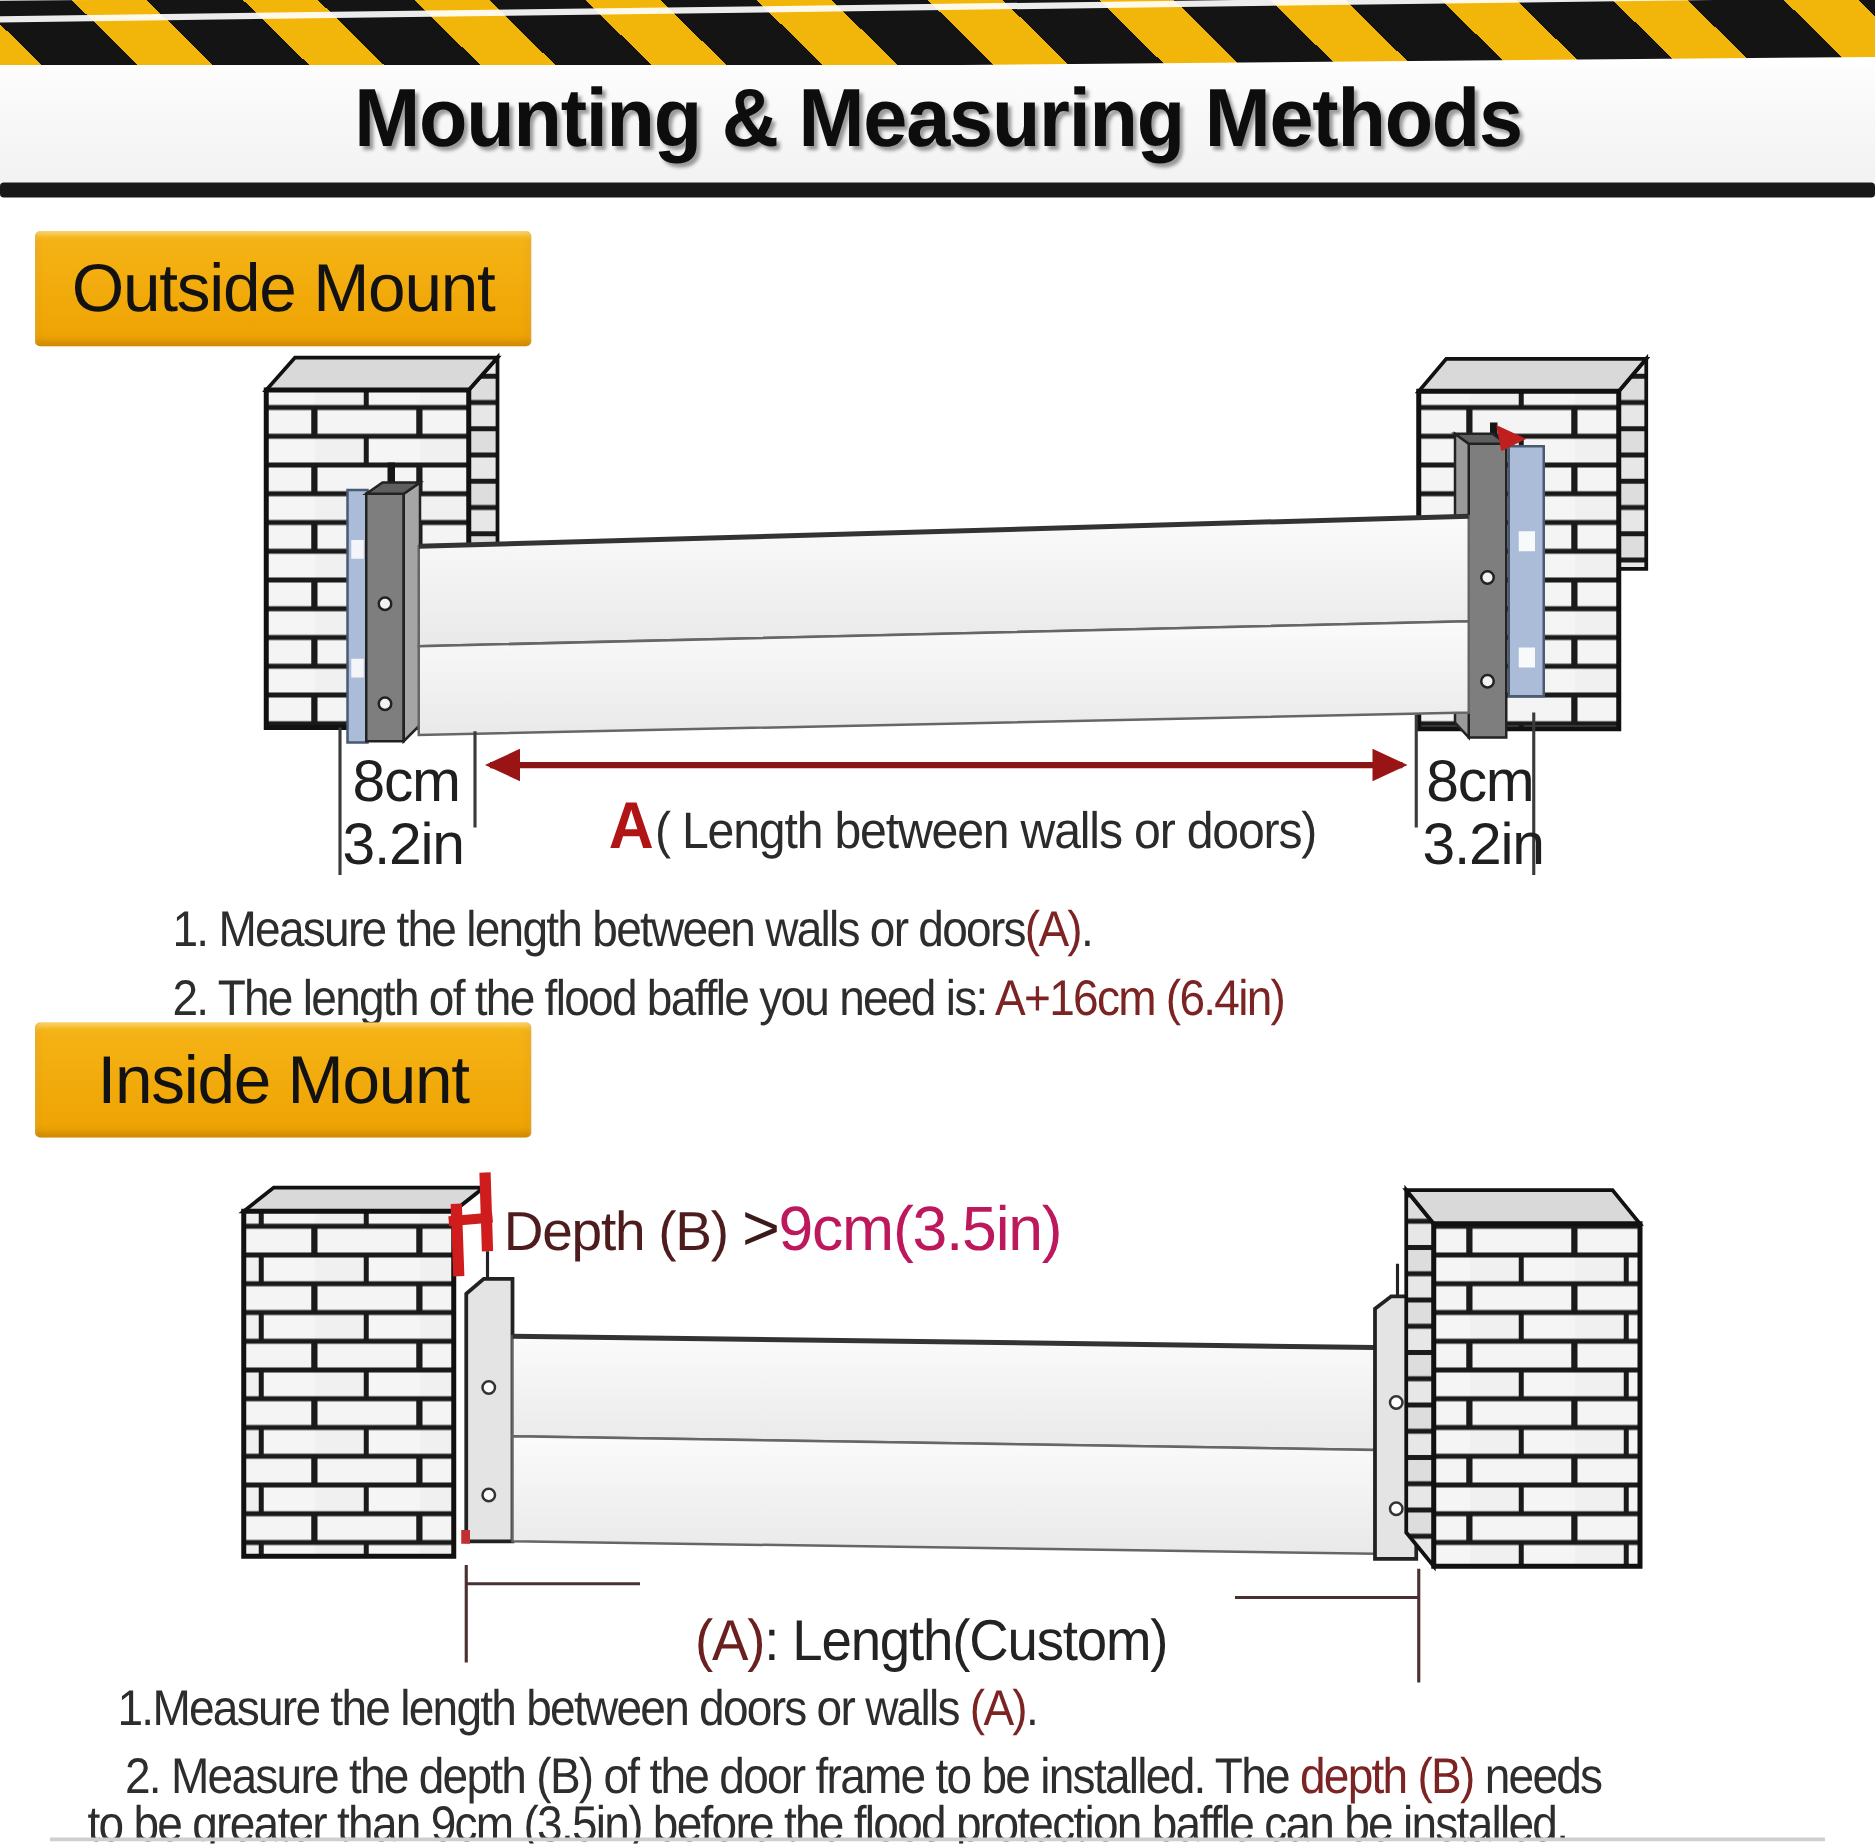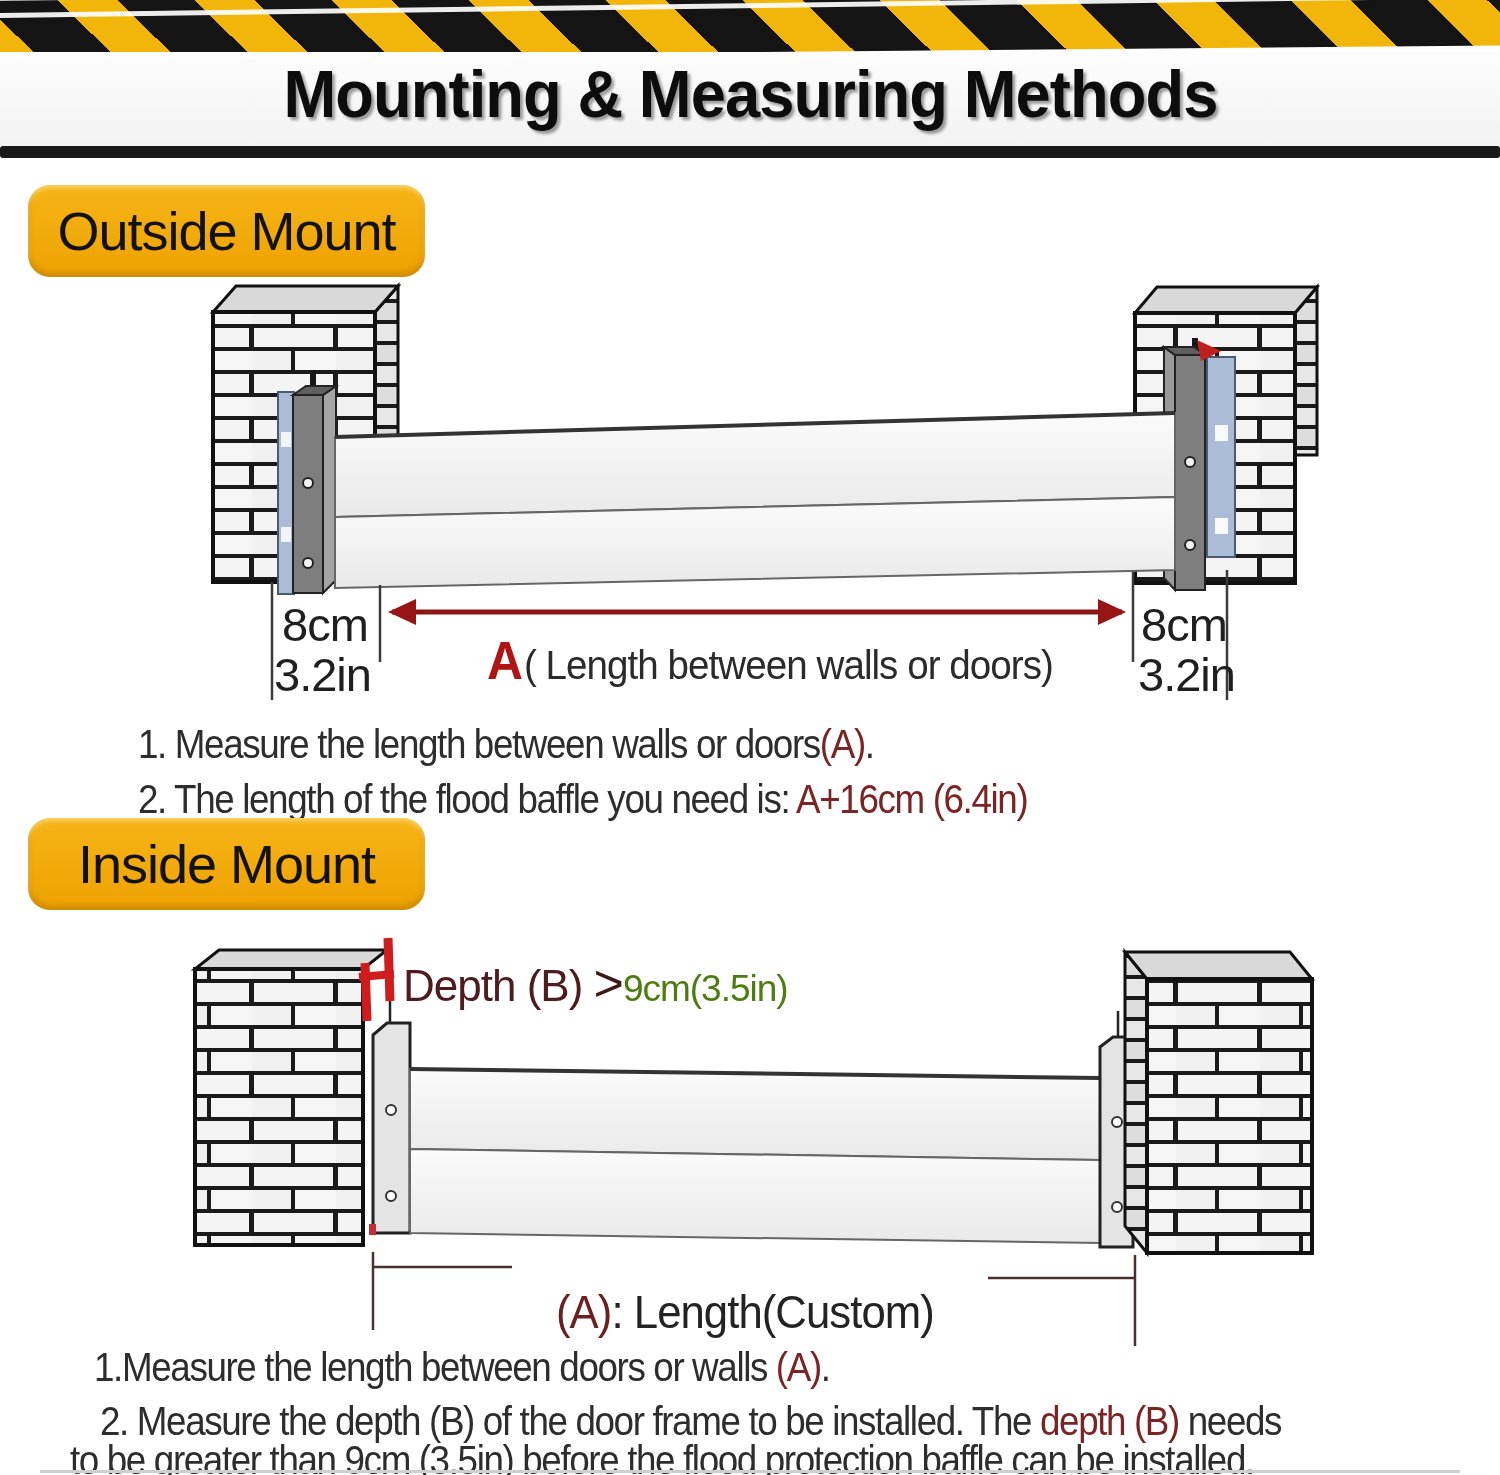--- a/index.html
+++ b/index.html
@@ -15,21 +15,21 @@
   .title-band{position:absolute;left:0;top:52px;width:1500px;height:94px;
         background:linear-gradient(#fdfdfd,#f2f2f2);}
   .page-title{position:absolute;left:0;top:56px;width:1500px;text-align:center;
         font-size:66px;font-weight:700;color:#0d0d0d;letter-spacing:-1px;white-space:nowrap;text-decoration:underline;}
   .page-title span{display:inline-block;transform:scaleX(.96);
         text-shadow:3px 3px 3px rgba(0,0,0,.38);}
   .black-bar{position:absolute;left:0;top:146px;width:1500px;height:12px;background:#181818;
         border-radius:3px;}
 
   
-  .mount-btn{position:absolute;left:28px;width:397px;height:92px;border-radius:22px;
+  .mount-btn{position:absolute;left:28px;width:397px;height:92px;border-radius:4px;
         background:linear-gradient(#f6b416,#eea202);
         box-shadow:inset 0 -4px 6px rgba(140,90,0,.35), inset 0 3px 4px rgba(255,235,170,.6);
         display:flex;align-items:center;justify-content:center;
         font-size:54px;color:#121212;letter-spacing:-1px;white-space:nowrap;}
   .btn-outside{top:185px;}
   .btn-inside{top:818px;}
 
   
   .diagram{position:absolute;left:0;}
   #dg-outside{top:280px;}
@@ -37,21 +37,21 @@
 
   
   .ovl{position:absolute;white-space:nowrap;color:#1e1e1e;}
   .dim-num{font-size:47px;letter-spacing:-1px;color:#1f1f1f;}
   .span-label{font-size:41px;color:#2b2b2b;letter-spacing:-1px;transform:scaleX(.94);transform-origin:left top;}
   .span-label .big-a{font-size:53px;font-weight:700;color:#b01414;margin-right:2px;}
   .body-text{font-size:40px;color:#2d2d2d;letter-spacing:-1.5px;transform:scaleX(.92);transform-origin:left top;}
   .red{color:#7c2424;}
   .depth-label{font-size:44px;color:#4e1c1c;letter-spacing:-1px;}
   .depth-label .gt{font-size:52px;color:#3d1a1a;}
-  .depth-label .val{font-size:37px;color:#4d7c0f;}
+  .depth-label .val{font-size:50px;color:#be185d;}
   .len-label{font-size:46px;color:#232323;letter-spacing:-1px;transform:scaleX(.95);transform-origin:left top;}
   .len-label .red-a{color:#6b2020;}
   .bottom-rule{position:absolute;left:40px;top:1470px;width:1420px;height:3px;background:#cfcfcf;}
 </style>
 </head>
 <body>
 
 <div class="page">
 
   <div class="tape"></div>

